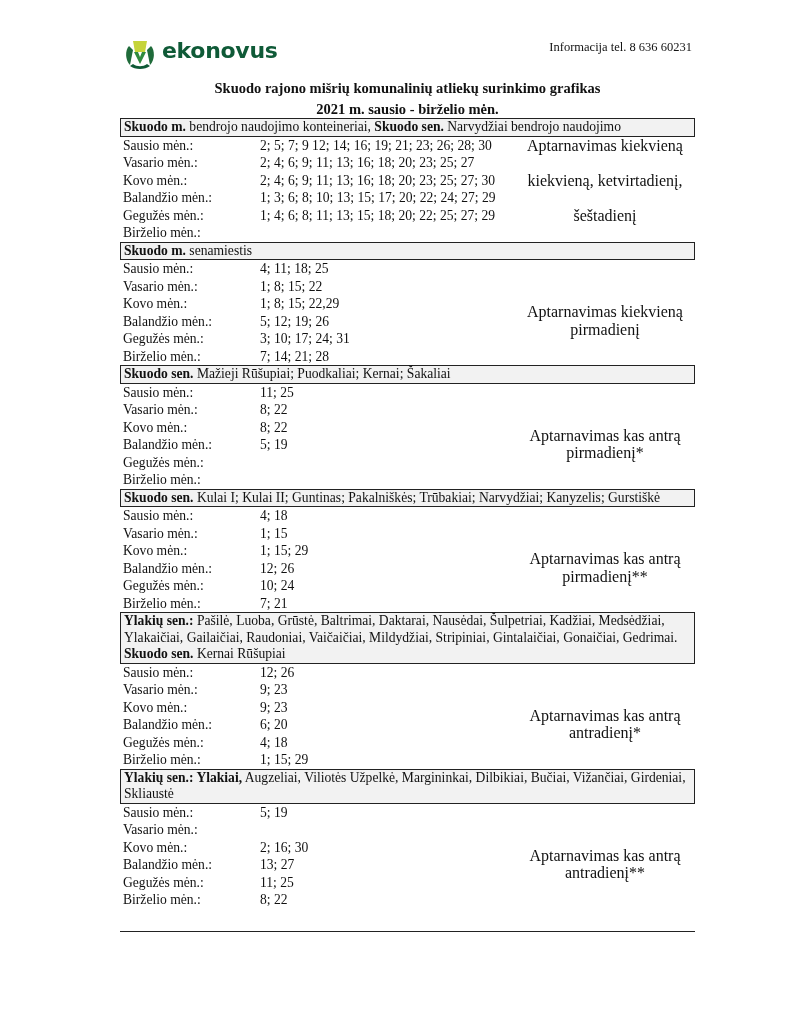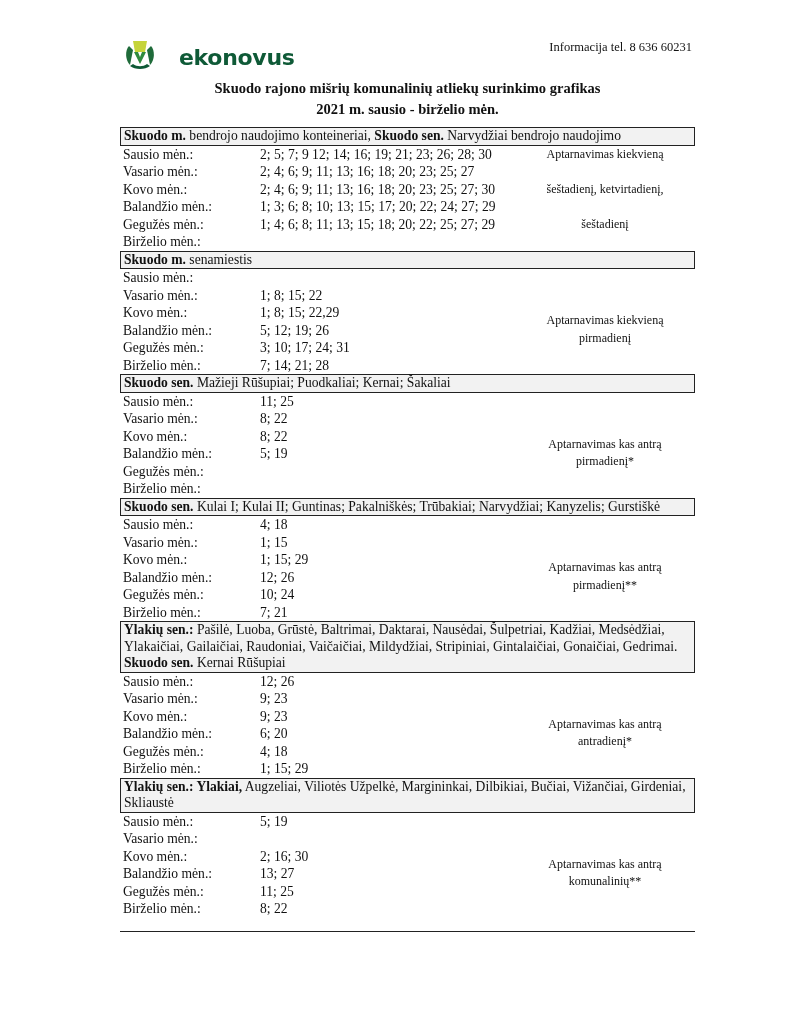--- a/index.html
+++ b/index.html
@@ -13,22 +13,22 @@
       position: relative;
       overflow: hidden;
       font-family: "Liberation Serif", "DejaVu Serif", serif;
       color: #111;
     }
     .logo {
       position: absolute;
       left: 123px;
       top: 38px;
       display: flex;
-      align-items: flex-end;
-      gap: 22px;
+      align-items: flex-start;
+      gap: 5px;
     }
     .logo-mark { width: 34px; height: 32px; display: block; }
     .logo-text {
       font-family: "DejaVu Sans", "Liberation Sans", sans-serif;
       font-size: 22px;
       font-weight: 600;
       color: #0f5a37;
       letter-spacing: -0.3px;
     }
     .info {
@@ -44,21 +44,21 @@
       text-align: center;
       font-weight: bold;
       font-size: 14.5px;
     }
     .title.t1 { top: 80px; }
     .title.t2 { top: 101px; }
 
     .schedule {
       position: absolute;
       left: 120px;
-      top: 127px;
+      top: 118px;
       width: 575px;
     }
     .section { position: relative; }
     .sec-head {
       border: 1.3px solid #222;
       background: #f2f2f2;
       padding: 0 3px;
       font-size: 13.6px;
       line-height: 16.5px;
       min-height: 16px;
@@ -72,21 +72,21 @@
       font-size: 13.6px;
       white-space: nowrap;
     }
     .month { width: 137px; padding-left: 3px; }
     .dates { width: 300px; }
     .note {
       position: absolute;
       right: 0;
       width: 180px;
       text-align: center;
-      font-size: 12px;
+      font-size: 16px;
       line-height: 17.5px;
     }
     .footer-line {
       position: absolute;
       left: 120px;
       top: 931px;
       width: 575px;
       height: 0;
       border-top: 1.3px solid #222;
     }
@@ -133,31 +133,32 @@
         <div class="row">
           <span class="month">Gegužės mėn.:</span>
           <span class="dates">1; 4; 6; 8; 11; 13; 15; 18; 20; 22; 25; 27; 29</span>
         </div>
         <div class="row">
           <span class="month">Birželio mėn.:</span>
         </div>
         <div class="note" style="top: 0px;">
           <div>Aptarnavimas kiekvieną</div>
           <div>&nbsp;</div>
-          <div>šeštadienį, ketvirtadienį,</div>
+          <div>kiekvieną, ketvirtadienį,</div>
           <div>&nbsp;</div>
           <div>šeštadienį</div>
         </div>
       </div>
     </div>
     <div class="section">
       <div class="sec-head"><b>Skuodo m.</b><span> senamiestis</span></div>
       <div class="rows">
         <div class="row">
           <span class="month">Sausio mėn.:</span>
+          <span class="dates">4; 11; 18; 25</span>
         </div>
         <div class="row">
           <span class="month">Vasario mėn.:</span>
           <span class="dates">1; 8; 15; 22</span>
         </div>
         <div class="row">
           <span class="month">Kovo mėn.:</span>
           <span class="dates">1; 8; 15; 22,29</span>
         </div>
         <div class="row">
@@ -296,19 +297,19 @@
         <div class="row">
           <span class="month">Gegužės mėn.:</span>
           <span class="dates">11; 25</span>
         </div>
         <div class="row">
           <span class="month">Birželio mėn.:</span>
           <span class="dates">8; 22</span>
         </div>
         <div class="note" style="top: 43px;">
           <div>Aptarnavimas kas antrą</div>
-          <div>komunalinių**</div>
+          <div>antradienį**</div>
         </div>
       </div>
     </div>
   </div>
 
 <div class="footer-line"></div>
 
 </body></html>

